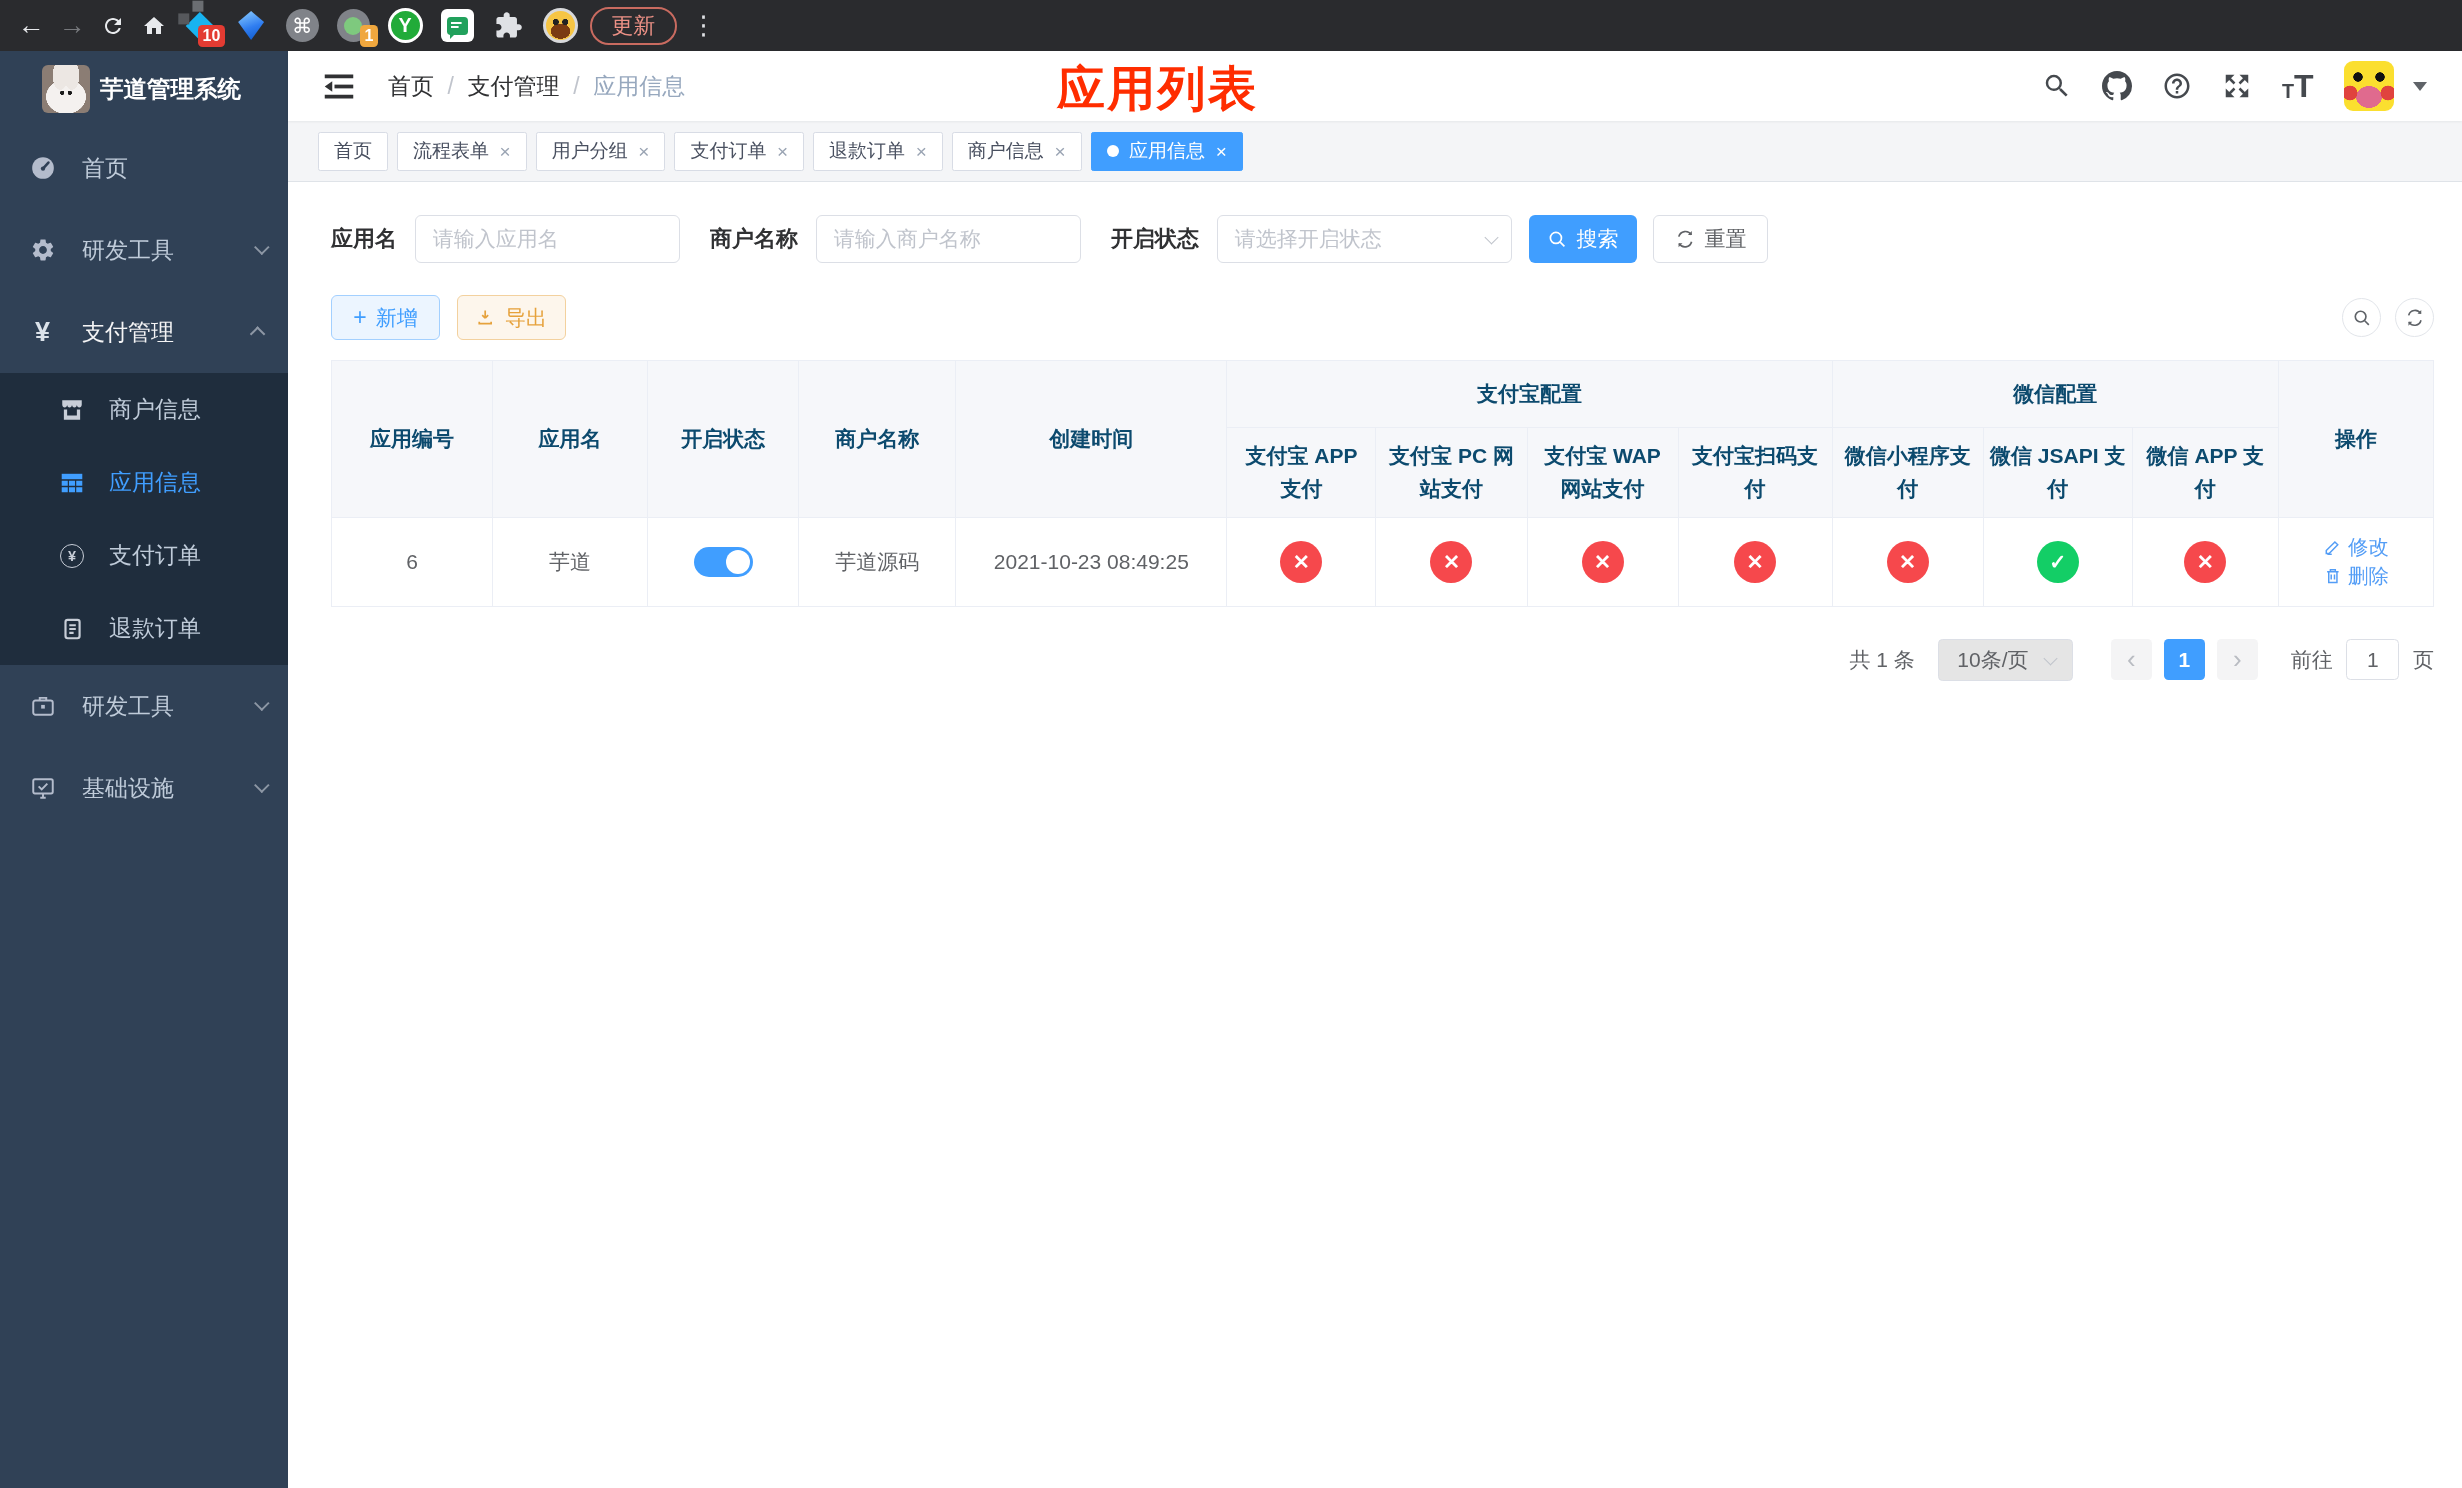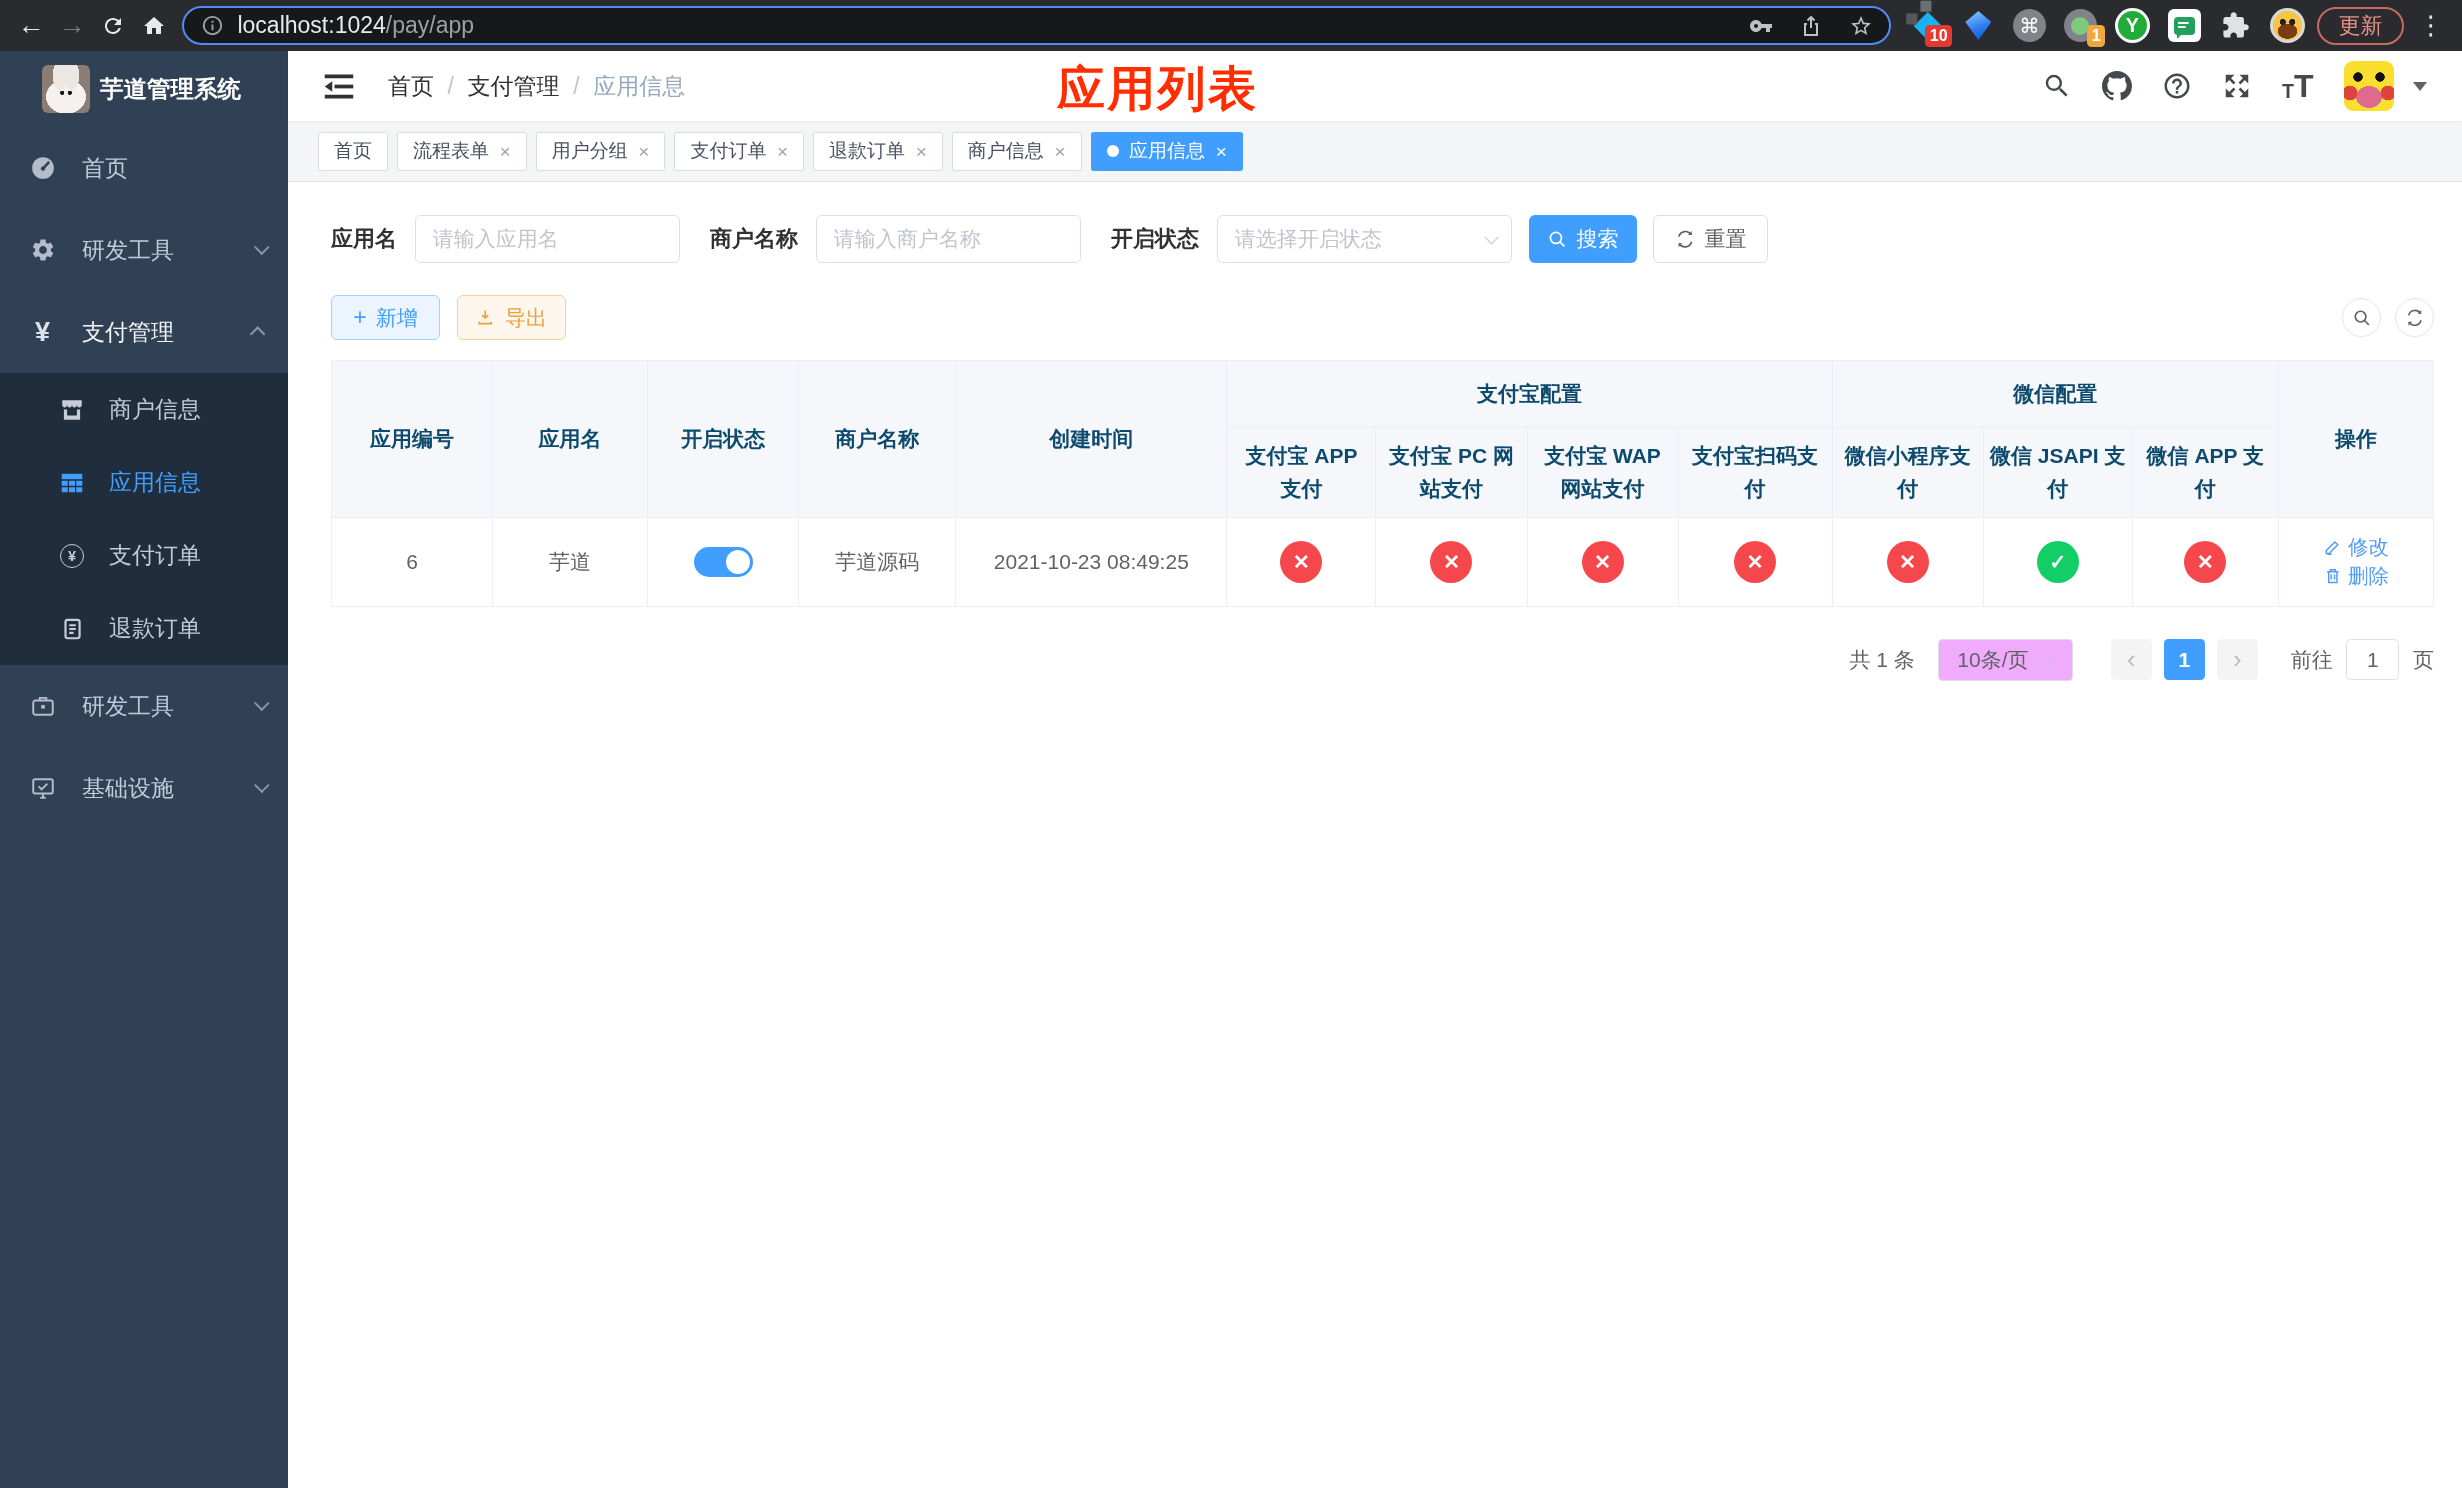--- a/index.html
+++ b/index.html
@@ -157,21 +157,21 @@
   .toggle.on { background:#409eff; }
   .toggle .knob { position:absolute; left:3px; top:3px; width:24px; height:24px; border-radius:50%; background:#fff; transition:left .2s; }
   .toggle.on .knob { left:32px; }
   .op { color:#539df6; font-size:20.4px; display:inline-flex; align-items:center; gap:5.3px; margin:0 7.6px; cursor:pointer; white-space:nowrap; }
   .op svg { width:19.7px; height:19.7px; }
 
   
   .pagination { margin-top:32px; display:flex; align-items:center; justify-content:flex-end; font-size:21px; color:#606266; }
   .pg-total { margin-right:23px; white-space:nowrap; }
   .pg-size { width:135px; height:42px; border:0.8px solid #dcdfe6; border-radius:4.5px; display:flex; align-items:center;
-    justify-content:center; gap:15px; cursor:pointer; margin-right:32px; background:#f0abfc; }
+    justify-content:center; gap:15px; cursor:pointer; margin-right:32px; background:#e5e5e5; }
   .pg-btn { width:41px; height:41px; border-radius:4.5px; display:flex; align-items:center; justify-content:center;
     font-size:26px; cursor:pointer; margin:0 6px; }
   .pg-arrow { background:#f4f4f5; color:#b9bcc2; }
   .pg-cur { background:#409eff; color:#fff; font-size:21px; font-weight:700; }
   .pg-goto { margin-left:27px; display:flex; align-items:center; gap:13.6px; white-space:nowrap; }
   .pg-input { width:53px; height:41px; border:0.8px solid #dcdfe6; border-radius:4.5px; text-align:center;
     font-size:21px; color:#606266; outline:none; font-family:inherit; }
 </style>
 </head>
 <body>
@@ -182,39 +182,20 @@
   <span class="nav-ic">
     <svg viewBox="0 0 24 24" fill="#e8eaed">
         <path d="M17.65 6.35C16.2 4.9 14.21 4 12 4c-4.42 0-7.99 3.58-7.99 8s3.57 8 7.99 8c3.73 0 6.84-2.55 7.73-6h-2.08c-.82 2.33-3.04 4-5.65 4-3.31 0-6-2.69-6-6s2.69-6 6-6c1.66 0 3.14.69 4.22 1.78L13 11h7V4l-2.35 2.35z"></path>
       </svg>
   </span>
   <span class="nav-ic">
     <svg viewBox="0 0 24 24" fill="#e8eaed">
         <path d="M10 20v-6h4v6h5v-8h3L12 3 2 12h3v8z"></path>
       </svg>
   </span>
-  <div class="urlbar">
-    <svg class="info-ic" viewBox="0 0 24 24" fill="#9aa0a6">
-        <path d="M11 7h2v2h-2zm0 4h2v6h-2zm1-9C6.48 2 2 6.48 2 12s4.48 10 10 10 10-4.48 10-10S17.52 2 12 2zm0 18c-4.41 0-8-3.59-8-8s3.59-8 8-8 8 3.59 8 8-3.59 8-8 8z"></path>
-      </svg>
-    <span class="url-text"><span>localhost:1024</span><span class="path">/pay/app</span></span>
-    <span class="url-icons">
-      <svg viewBox="0 0 24 24" fill="#bdc1c6">
-          <path d="M12.65 10C11.83 7.67 9.61 6 7 6c-3.31 0-6 2.69-6 6s2.69 6 6 6c2.61 0 4.83-1.67 5.65-4H17v4h4v-4h2v-4H12.65zM7 14c-1.1 0-2-.9-2-2s.9-2 2-2 2 .9 2 2-.9 2-2 2z"></path>
-        </svg>
-      <svg viewBox="0 0 24 24" fill="none" stroke="#bdc1c6" stroke-width="2">
-          <path d="M8 10H6v11h12V10h-2"></path>
-          <path d="M12 3v11"></path>
-          <path d="M8.5 6.5 12 3l3.5 3.5"></path>
-        </svg>
-      <svg viewBox="0 0 24 24" fill="#bdc1c6">
-          <path d="M22 9.24l-7.19-.62L12 2 9.19 8.63 2 9.24l5.46 4.73L5.82 21 12 17.27 18.18 21l-1.63-7.03L22 9.24zM12 15.4l-3.76 2.27 1-4.28-3.32-2.88 4.38-.38L12 6.1l1.71 4.04 4.38.38-3.32 2.88 1 4.28L12 15.4z"></path>
-        </svg>
-    </span>
-  </div>
   <div class="extensions">
     <div class="ext">
       <div class="ext-diamond"></div>
       <span class="badge">10</span>
     </div>
     <div class="ext">
         <div class="ext-gem"></div>
       </div>
     <div class="ext">
         <div class="ext-circle">

